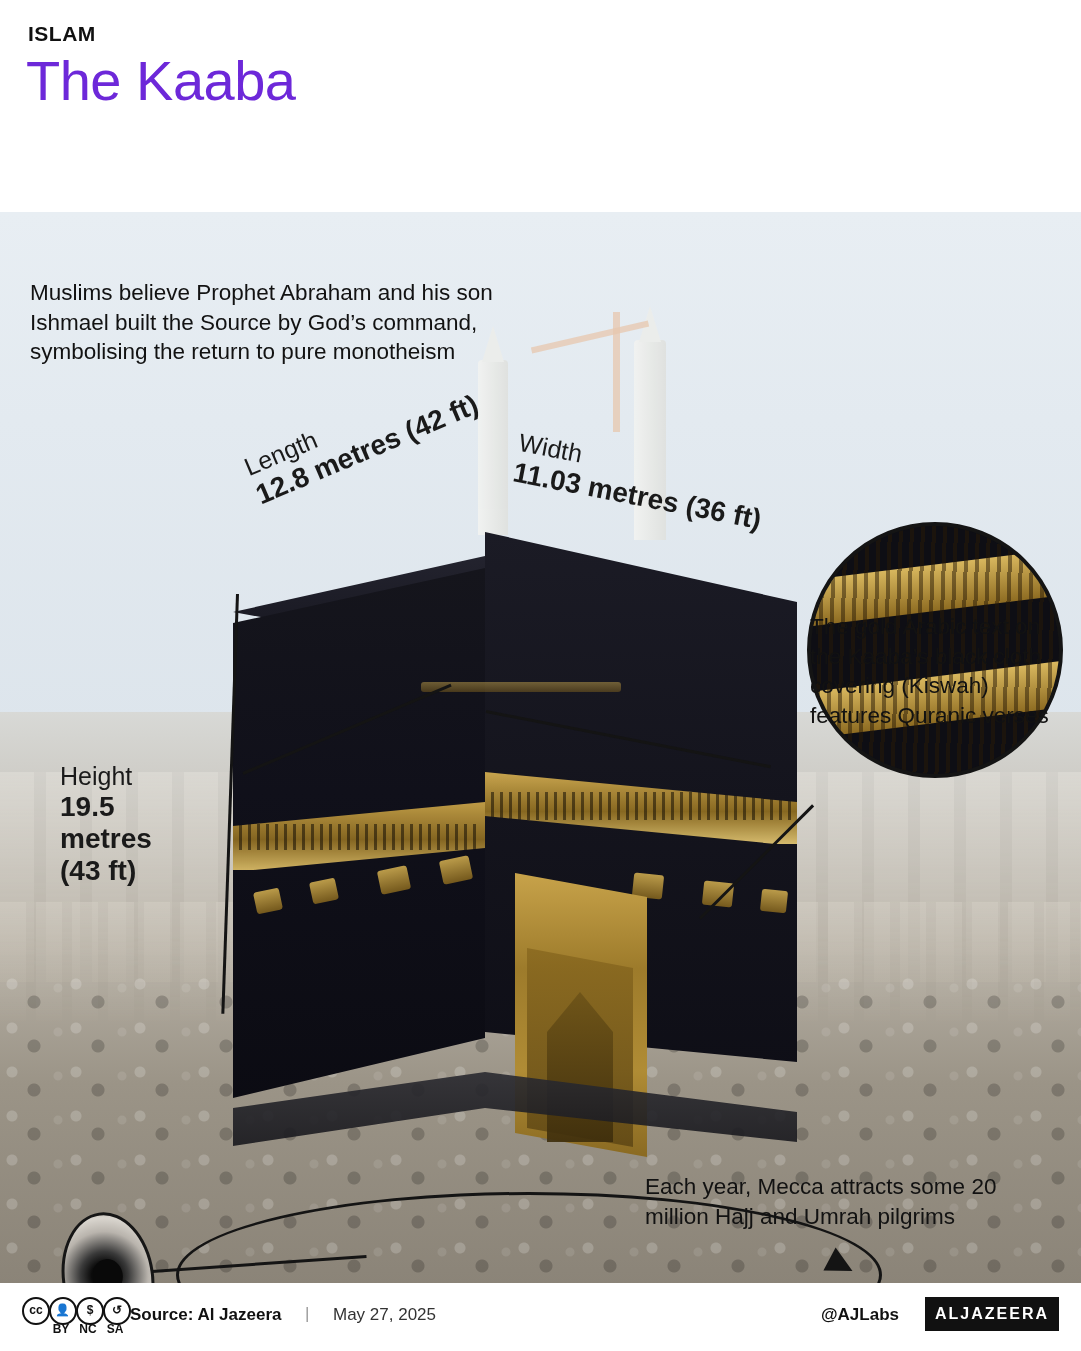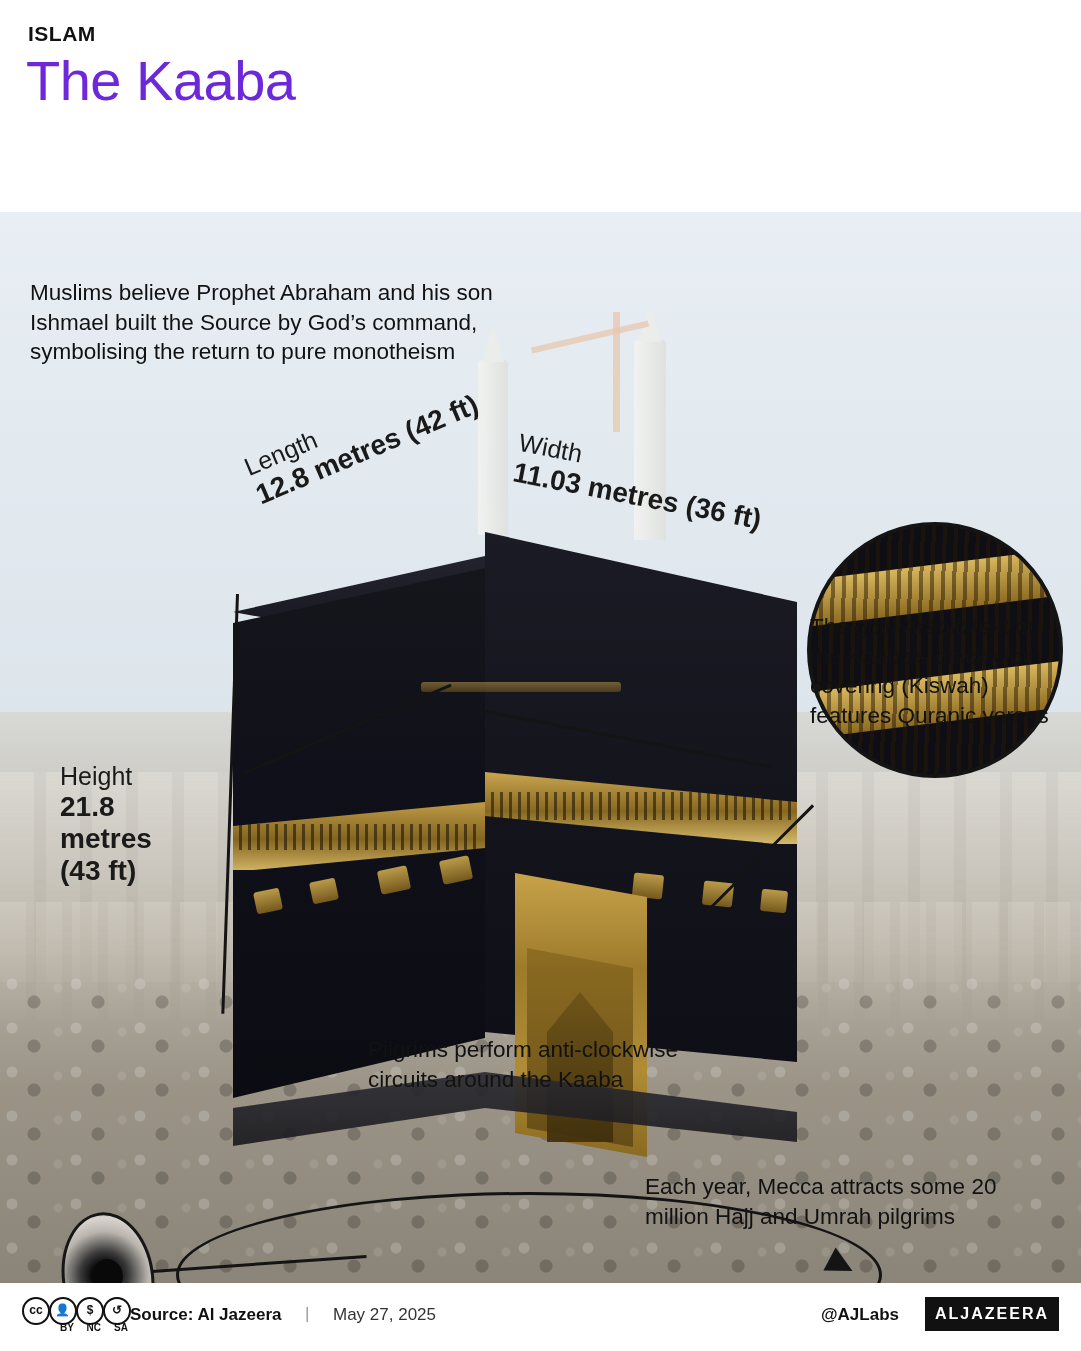--- a/index.html
+++ b/index.html
@@ -126,21 +126,21 @@
        clip-path:polygon(0 0,100% 0,100% 100%,0 100%);background:transparent;}
   .arrowhead{position:absolute;left:828px;top:1040px;width:0;height:0;
        border-left:26px solid #141414;border-top:13px solid transparent;border-bottom:13px solid transparent;
        transform:rotate(28deg);}
 
   
   .footer{position:absolute;left:0;top:1283px;width:1081px;height:68px;background:#fff;z-index:20;}
   .cc{position:absolute;left:22px;top:14px;width:104px;height:36px;}
   .cc-badge{position:absolute;top:0;width:24px;height:24px;border-radius:50%;border:2px solid #111;
        font-size:12px;font-weight:bold;text-align:center;line-height:22px;color:#111;background:#fff;}
-  .cc-sub{position:absolute;top:25px;font-size:10px;font-weight:bold;color:#111;text-align:right;width:26px;}
+  .cc-sub{position:absolute;top:25px;font-size:12px;font-weight:bold;color:#111;text-align:center;width:26px;}
   .src{position:absolute;left:130px;top:22px;font-size:17px;font-weight:bold;color:#111;}
   .sep{position:absolute;left:305px;top:21px;font-size:17px;color:#999;}
   .date{position:absolute;left:333px;top:22px;font-size:17px;color:#333;}
   .handle{position:absolute;right:182px;top:22px;font-size:17px;font-weight:bold;color:#111;}
   .ajlogo{position:absolute;right:22px;top:14px;height:28px;padding:3px 10px;background:#111;color:#fff;
        font-size:16px;font-weight:bold;letter-spacing:2px;line-height:28px;}
 </style>
 </head>
 <body>
 
@@ -207,38 +207,37 @@
 
     <div class="bracket" style="left:243px;top:560px;width:226px;height:3px;transform:rotate(-23deg);transform-origin:left center;"></div>
     <div class="bracket" style="left:486px;top:498px;width:290px;height:3px;transform:rotate(11deg);transform-origin:left center;"></div>
     <div class="bracket" style="left:236px;top:382px;width:3px;height:420px;transform:rotate(2deg);transform-origin:top center;"></div>
   </div>
 
   <div class="ann" style="left:30px;top:278px;width:520px;">Muslims believe Prophet Abraham and his son Ishmael built the Source by God’s command, symbolising the return to pure monotheism</div>
 
   <div class="ann" style="left:810px;top:612px;width:262px;">The gold Arabic text on the Kaaba’s black cloth covering (Kiswah) features Quranic verses</div>
 
-  <div class="ann" style="left:368px;top:1035px;width:380px;">Pilgrims perform anti-clockwise circuits around the Kaaba</div>
 
 
   <div class="ann" style="left:645px;top:1172px;width:400px;">Each year, Mecca attracts some 20 million Hajj and Umrah pilgrims</div>
 
   <div class="dim rot-length">
     <span class="lbl">Length</span>
     <span class="val">12.8 metres (42 ft)</span>
   </div>
 
   <div class="dim rot-width">
     <span class="lbl">Width</span>
     <span class="val">11.03 metres (36 ft)</span>
   </div>
 
   <div class="dim height-lbl">
     <span class="lbl">Height</span>
-    <span class="val">21.8 metres</span>
+    <span class="val">19.5 metres</span>
     <span class="val">(43 ft)</span>
   </div>
 
   <div class="footer">
     <div class="cc">
       <div class="cc-badge" style="left:0;">cc</div>
       <div class="cc-badge" style="left:27px;">👤</div>
       <div class="cc-sub" style="left:26px;">BY</div>
       <div class="cc-badge" style="left:54px;">$</div>
       <div class="cc-sub" style="left:53px;">NC</div>

